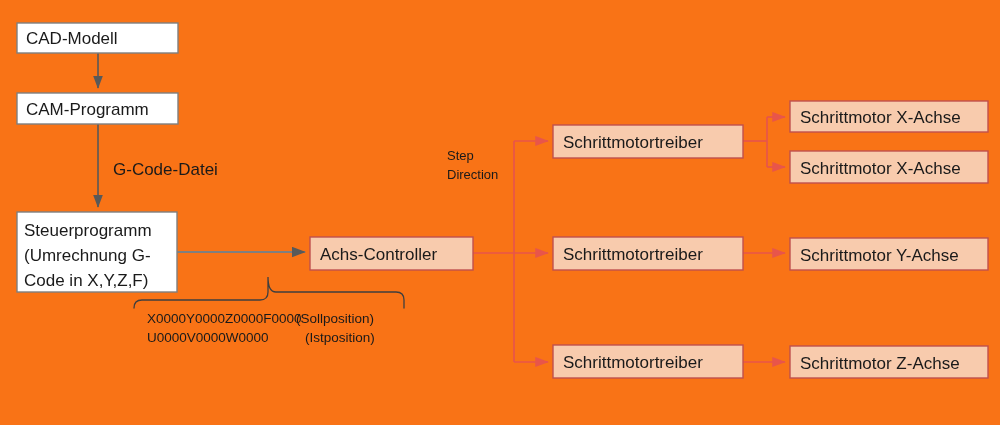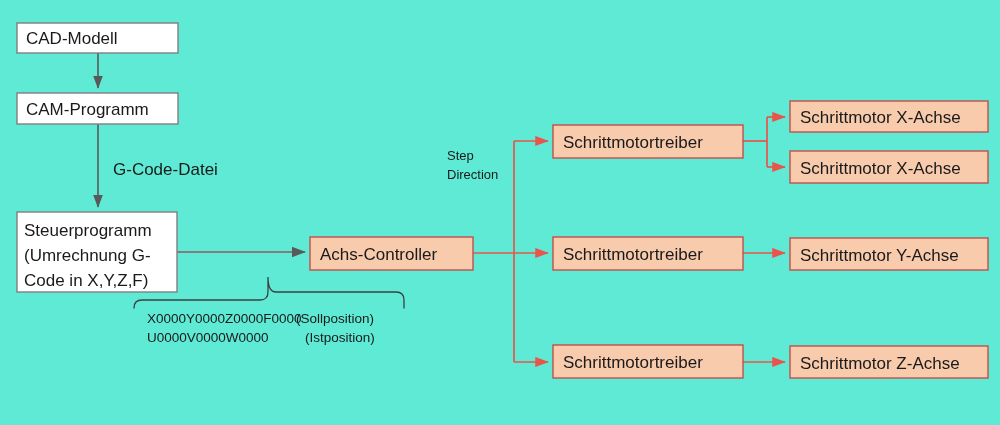--- a/index.html
+++ b/index.html
@@ -10,21 +10,21 @@
   body {
     width: 1000px;
     height: 425px;
     font-family: "Liberation Sans", sans-serif;
     overflow: hidden;
   }
   #diagram-root {
     position: relative;
     width: 1000px;
     height: 425px;
-    background: #5eead4;
+    background: #f97316;
   }
   svg.canvas {
     position: absolute;
     left: 0;
     top: 0;
     width: 1000px;
     height: 425px;
   }
   .node-label {
     font-family: "Liberation Sans", sans-serif;

